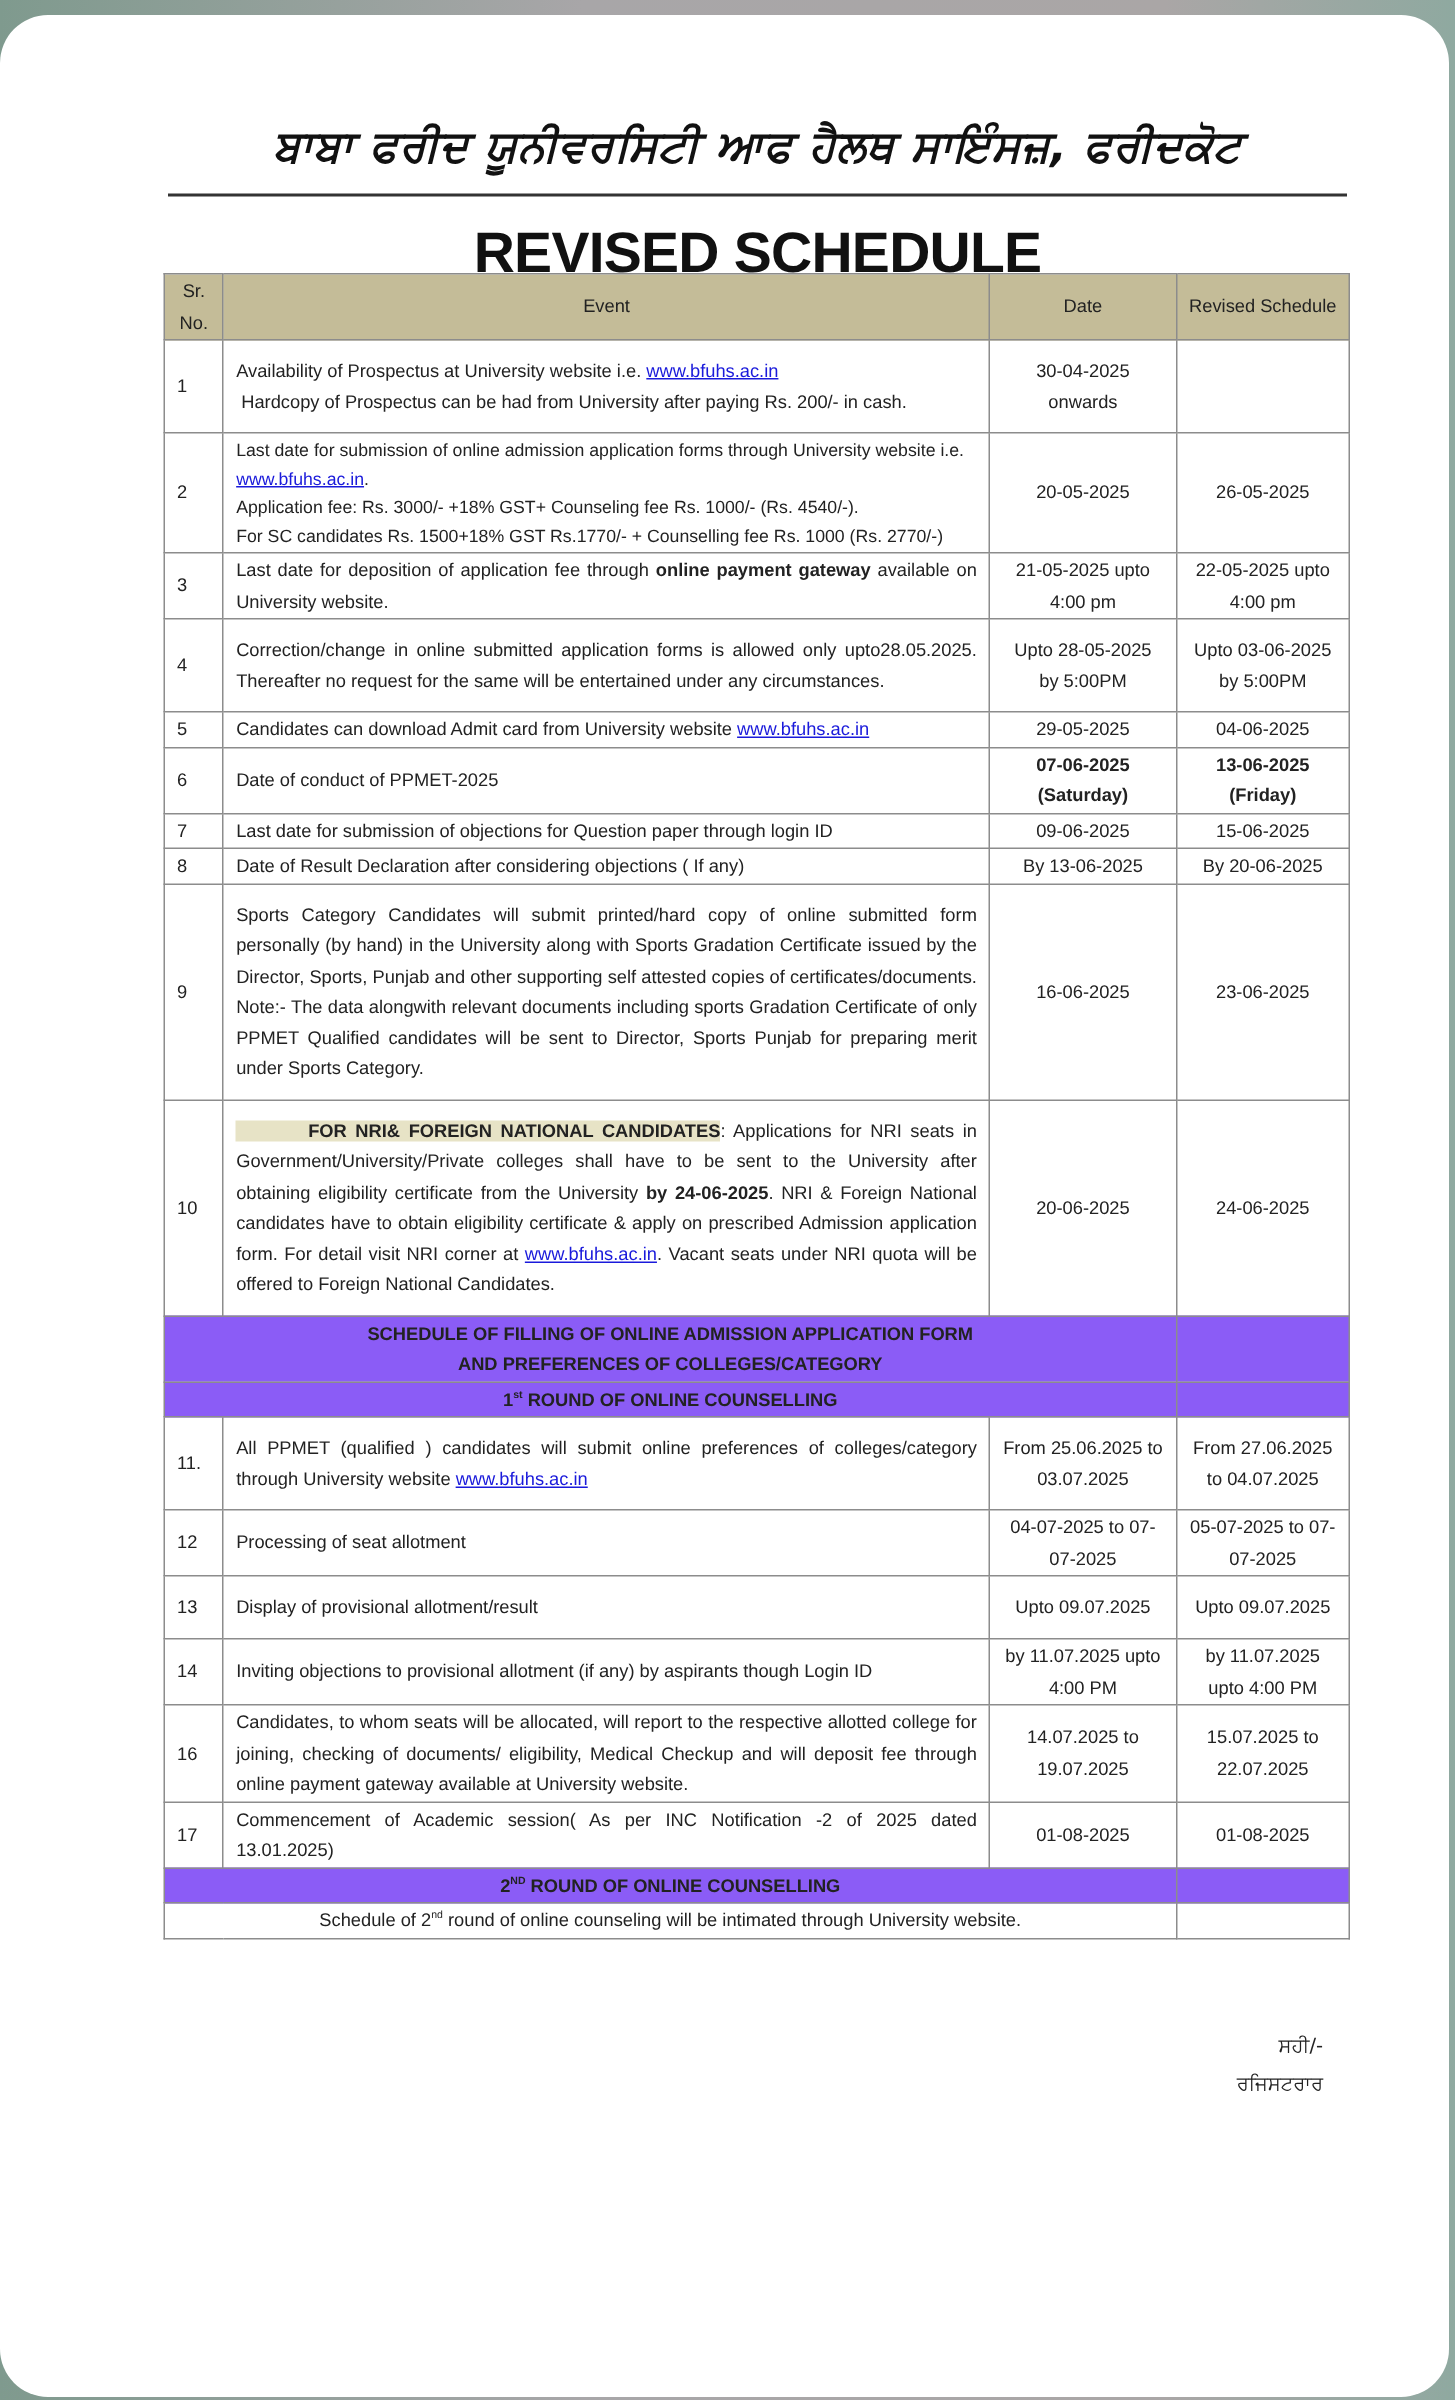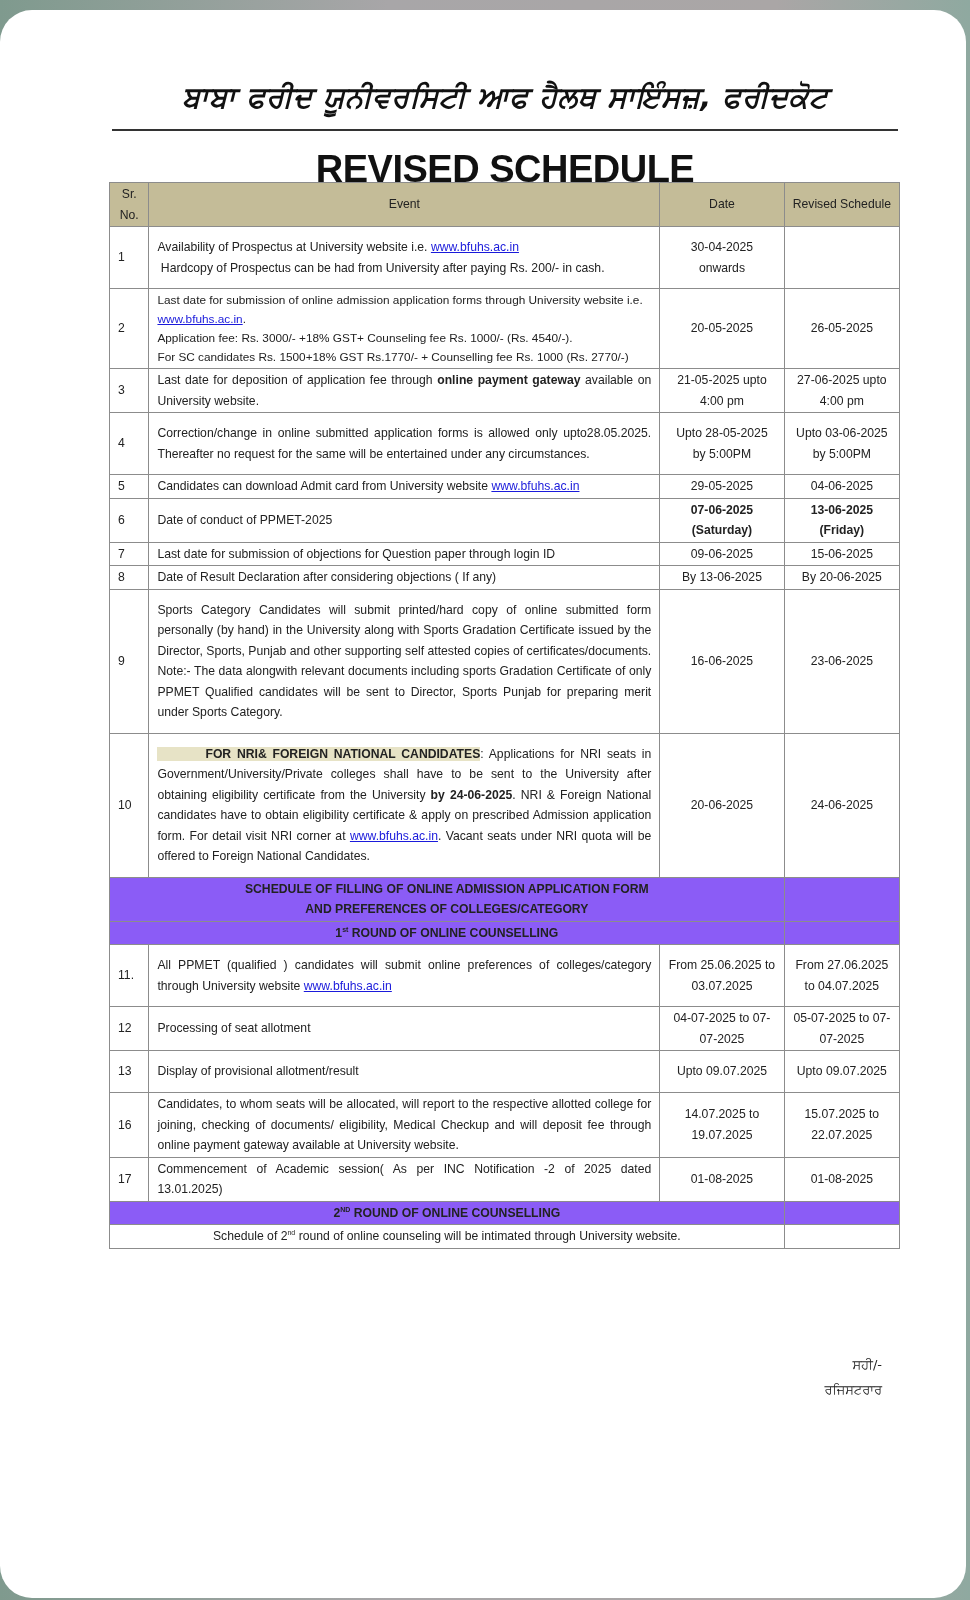--- a/index.html
+++ b/index.html
@@ -106,21 +106,21 @@
   </tr>
 
   <tr style="height:42px">
     <td class="sr">3</td>
     <td class="ev">
       <span>Last date for deposition of application fee through</span>
       <b>online payment gateway</b>
       <span>available on University website.</span>
     </td>
     <td class="dt">21-05-2025 upto 4:00 pm</td>
-    <td class="rv">27-06-2025 upto 4:00 pm</td>
+    <td class="rv">22-05-2025 upto 4:00 pm</td>
   </tr>
 
   <tr style="height:62px">
     <td class="sr">4</td>
     <td class="ev">Correction/change in online submitted application forms is allowed only upto28.05.2025. Thereafter no request for the same will be entertained under any circumstances.</td>
     <td class="dt">Upto 28-05-2025 by 5:00PM</td>
     <td class="rv">Upto 03-06-2025 by 5:00PM</td>
   </tr>
 
   <tr style="height:22px">
@@ -200,20 +200,26 @@
     <td class="rv">05-07-2025 to 07-07-2025</td>
   </tr>
 
   <tr style="height:42px">
     <td class="sr">13</td>
     <td class="ev" style="text-align:left">Display of provisional allotment/result</td>
     <td class="dt">Upto 09.07.2025</td>
     <td class="rv">Upto 09.07.2025</td>
   </tr>
 
+  <tr style="height:42px">
+    <td class="sr">14</td>
+    <td class="ev" style="text-align:left">Inviting objections to provisional allotment (if any) by aspirants though Login ID</td>
+    <td class="dt">by 11.07.2025 upto 4:00 PM</td>
+    <td class="rv">by 11.07.2025 upto 4:00 PM</td>
+  </tr>
 
 
   <tr style="height:62px">
     <td class="sr">16</td>
     <td class="ev">Candidates, to whom seats will be allocated, will report to the respective allotted college for joining, checking of documents/ eligibility, Medical Checkup and will deposit fee through online payment gateway available at University website.</td>
     <td class="dt">14.07.2025 to 19.07.2025</td>
     <td class="rv">15.07.2025 to 22.07.2025</td>
   </tr>
 
   <tr style="height:42px">

